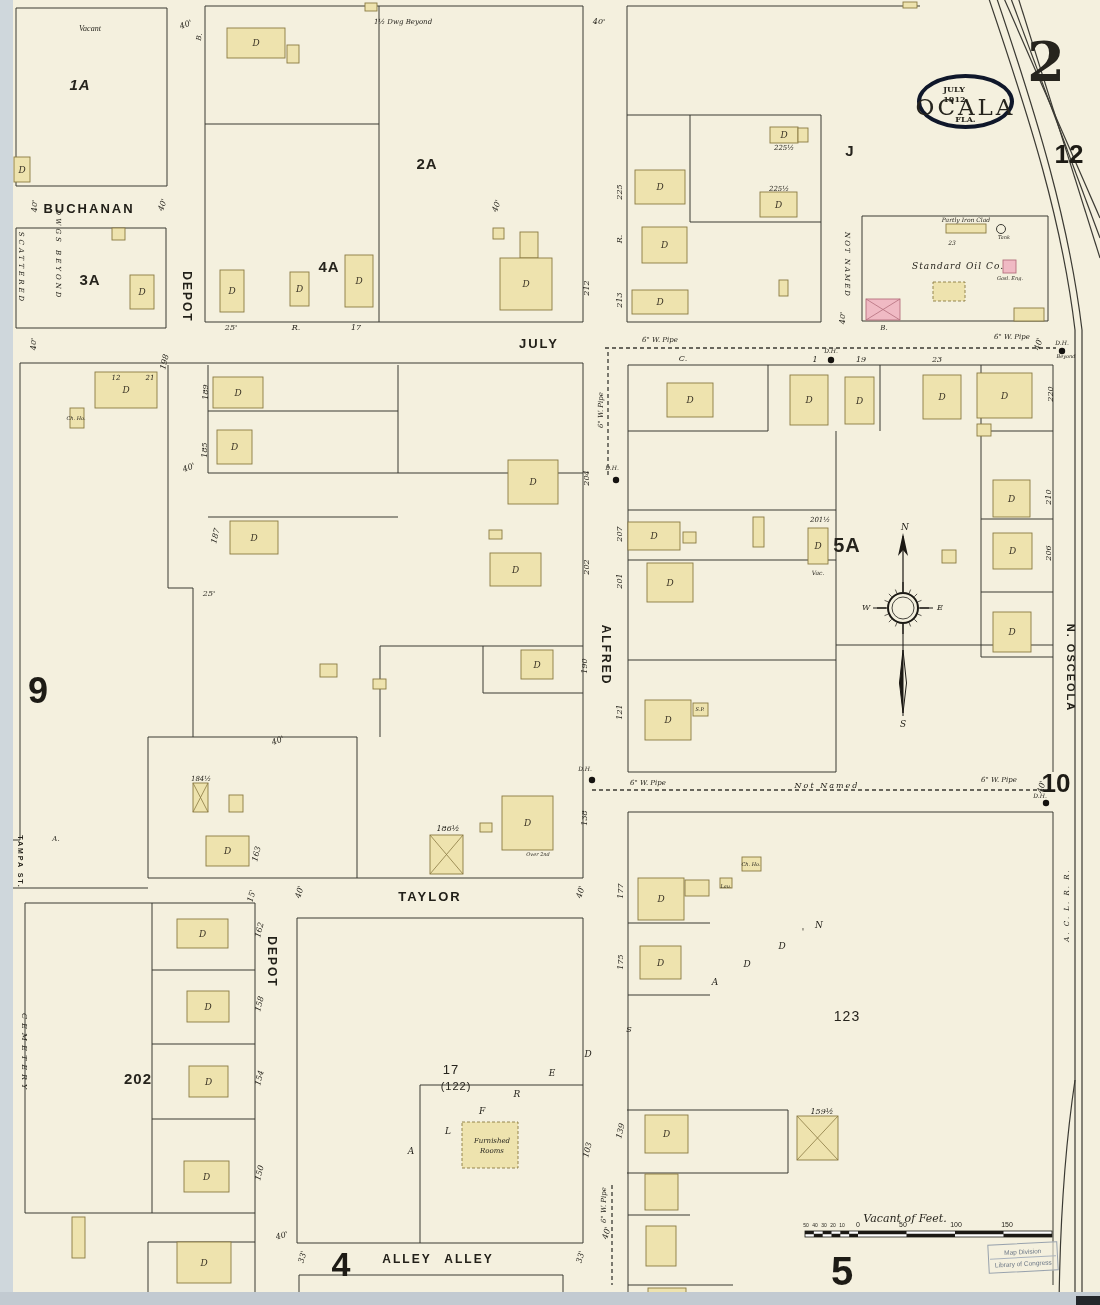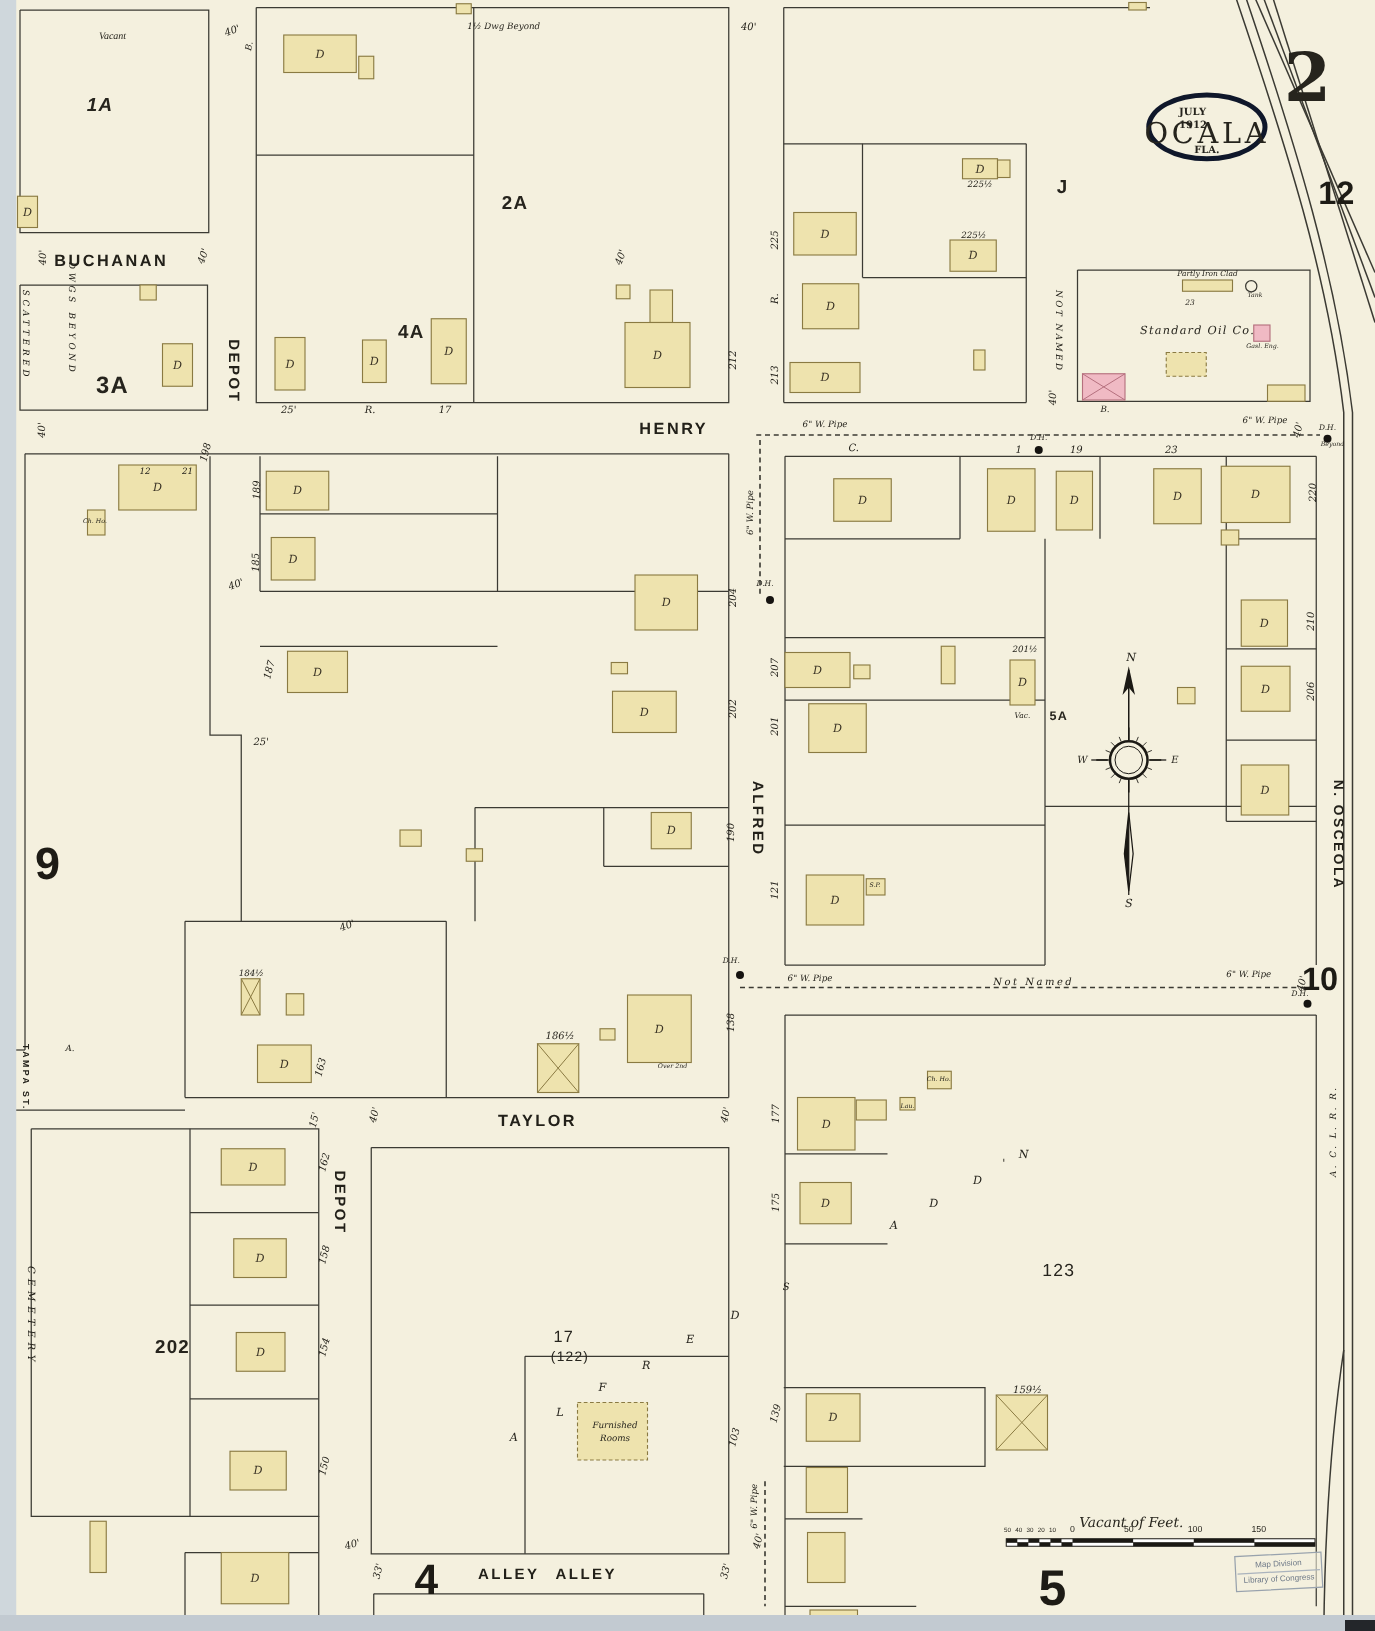--- a/index.html
+++ b/index.html
@@ -302,40 +302,40 @@
       <div class="lbl " style="left: 806px; top: 1225px; font-size: 5px;">50</div>
       <div class="lbl " style="left: 815px; top: 1225px; font-size: 5px;">40</div>
       <div class="lbl " style="left: 824px; top: 1225px; font-size: 5px;">30</div>
       <div class="lbl " style="left: 833px; top: 1225px; font-size: 5px;">20</div>
       <div class="lbl " style="left: 842px; top: 1225px; font-size: 5px;">10</div>
       <div class="lbl " style="left: 858px; top: 1224px; font-size: 7px;">0</div>
       <div class="lbl " style="left: 903px; top: 1224px; font-size: 7px;">50</div>
       <div class="lbl " style="left: 956px; top: 1224px; font-size: 7px;">100</div>
       <div class="lbl " style="left: 1007px; top: 1224px; font-size: 7px;">150</div>
       <div class="lbl street" style="left: 89px; top: 208px; font-size: 13px;">BUCHANAN</div>
-      <div class="lbl street" style="left: 539px; top: 343px; font-size: 13px;">HENRY</div>
+      <div class="lbl street" style="left: 539px; top: 343px; font-size: 13px;">JULY</div>
       <div class="lbl street" style="left: 430px; top: 896px; font-size: 13px;">TAYLOR</div>
       <div class="lbl street" style="left: 407px; top: 1259px; font-size: 12px;">ALLEY</div>
       <div class="lbl street" style="left: 469px; top: 1259px; font-size: 12px;">ALLEY</div>
       <div class="lbl street" style="left: 187px; top: 297px; font-size: 12px; transform: translate(-50%, -50%) rotate(90deg);">DEPOT</div>
       <div class="lbl street" style="left: 272px; top: 962px; font-size: 12px; transform: translate(-50%, -50%) rotate(90deg);">DEPOT</div>
       <div class="lbl street" style="left: 606px; top: 655px; font-size: 12px; transform: translate(-50%, -50%) rotate(90deg);">ALFRED</div>
       <div class="lbl street" style="left: 1070px; top: 668px; font-size: 11px; transform: translate(-50%, -50%) rotate(90deg);">N. OSCEOLA</div>
       <div class="lbl street" style="left: 20px; top: 862px; font-size: 7px; transform: translate(-50%, -50%) rotate(90deg);">TAMPA ST.</div>
       <div class="lbl street it" style="left: 24px; top: 1053px; font-size: 8px; letter-spacing: 4px; transform: translate(-50%, -50%) rotate(90deg);">CEMETERY</div>
       <div class="lbl street it" style="left: 20px; top: 268px; font-size: 7px; letter-spacing: 3px; transform: translate(-50%, -50%) rotate(90deg);">SCATTERED</div>
       <div class="lbl street it" style="left: 57px; top: 255px; font-size: 7px; letter-spacing: 3px; transform: translate(-50%, -50%) rotate(90deg);">DWGS BEYOND</div>
       <div class="lbl street it" style="left: 846px; top: 265px; font-size: 7px; letter-spacing: 2px; transform: translate(-50%, -50%) rotate(90deg);">NOT NAMED</div>
       <div class="lbl street it" style="left: 827px; top: 786px; font-size: 8px; letter-spacing: 2px;">Not Named</div>
       <div class="lbl street it" style="left: 1067px; top: 905px; font-size: 7px; transform: translate(-50%, -50%) rotate(-90deg);">A. C. L. R. R.</div>
       <div class="lbl block" style="left: 80px; top: 84px; font-size: 15px; font-style: italic;">1A</div>
-      <div class="lbl block" style="left: 412px; top: 163px; font-size: 15px;">2A</div>
-      <div class="lbl block" style="left: 90px; top: 279px; font-size: 19px; margin-top: 30px;">3A</div>
+      <div class="lbl block" style="left: 427px; top: 163px; font-size: 15px;">2A</div>
+      <div class="lbl block" style="left: 90px; top: 279px; font-size: 15px;">3A</div>
       <div class="lbl block" style="left: 329px; top: 266px; font-size: 15px;">4A</div>
-      <div class="lbl block" style="left: 847px; top: 574px; font-size: 10px;">5A</div>
+      <div class="lbl block" style="left: 847px; top: 545px; font-size: 20px;">5A</div>
       <div class="lbl block" style="left: 850px; top: 150px; font-size: 15px;">J</div>
       <div class="lbl block" style="left: 138px; top: 1078px; font-size: 15px;">202</div>
       <div class="lbl block plain" style="left: 847px; top: 1016px; font-size: 14px;">123</div>
       <div class="lbl block plain" style="left: 451px; top: 1069px; font-size: 13px;">17</div>
       <div class="lbl block plain" style="left: 456px; top: 1086px; font-size: 11px;">(122)</div>
       <div class="lbl pageref" style="left: 1069px; top: 154px; font-size: 26px;">12</div>
       <div class="lbl pageref" style="left: 38px; top: 691px; font-size: 36px;">9</div>
       <div class="lbl pageref" style="left: 1056px; top: 783px; font-size: 26px;">10</div>
       <div class="lbl pageref" style="left: 341px; top: 1264px; font-size: 34px;">4</div>
       <div class="lbl pageref" style="left: 842px; top: 1271px; font-size: 40px;">5</div>

